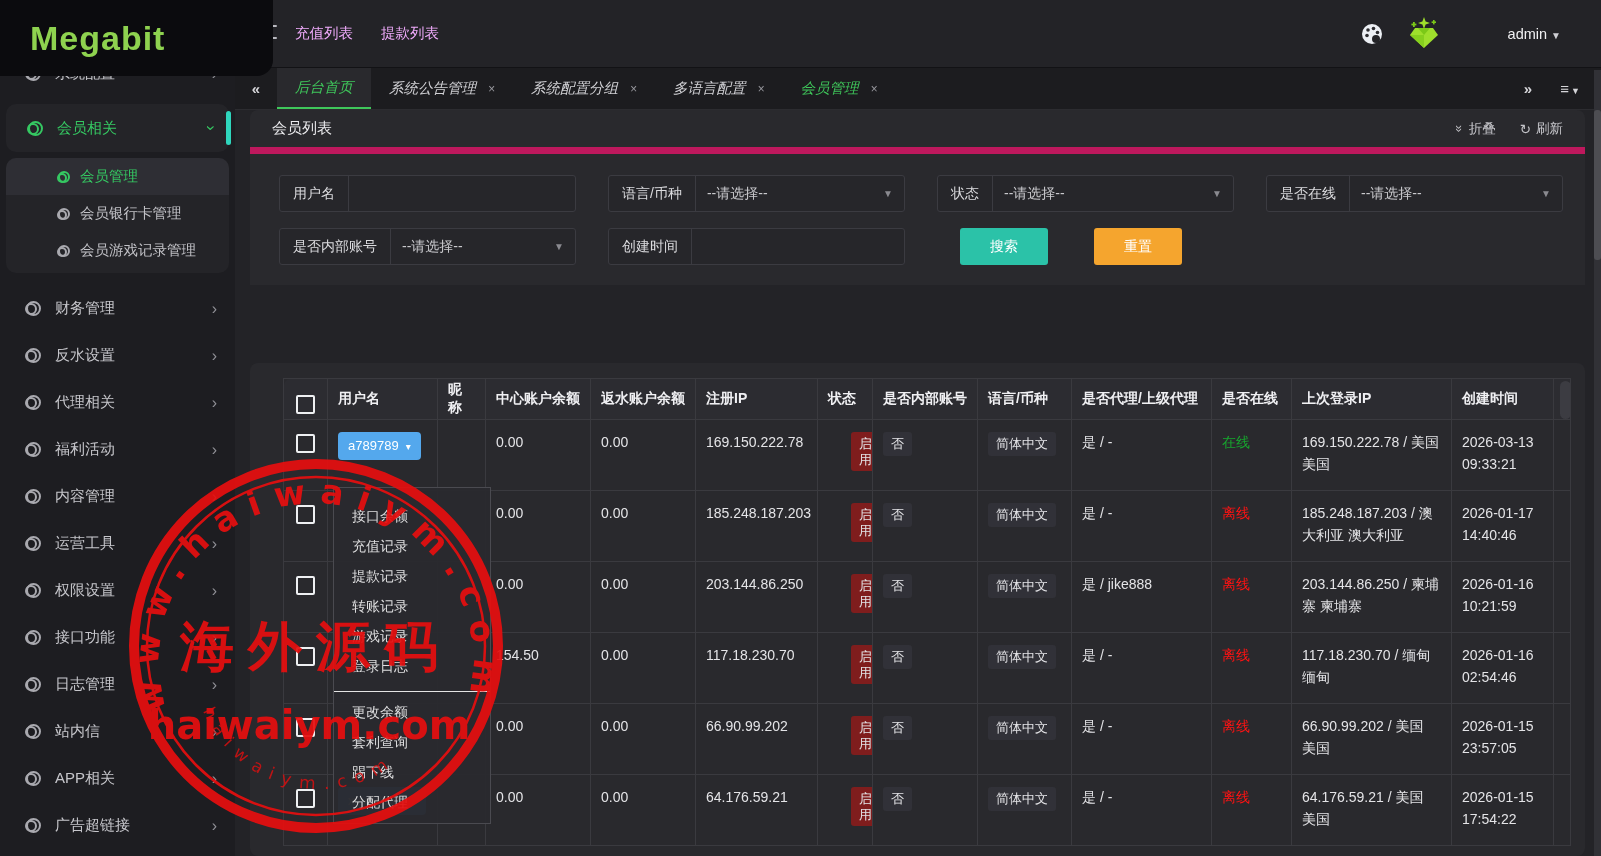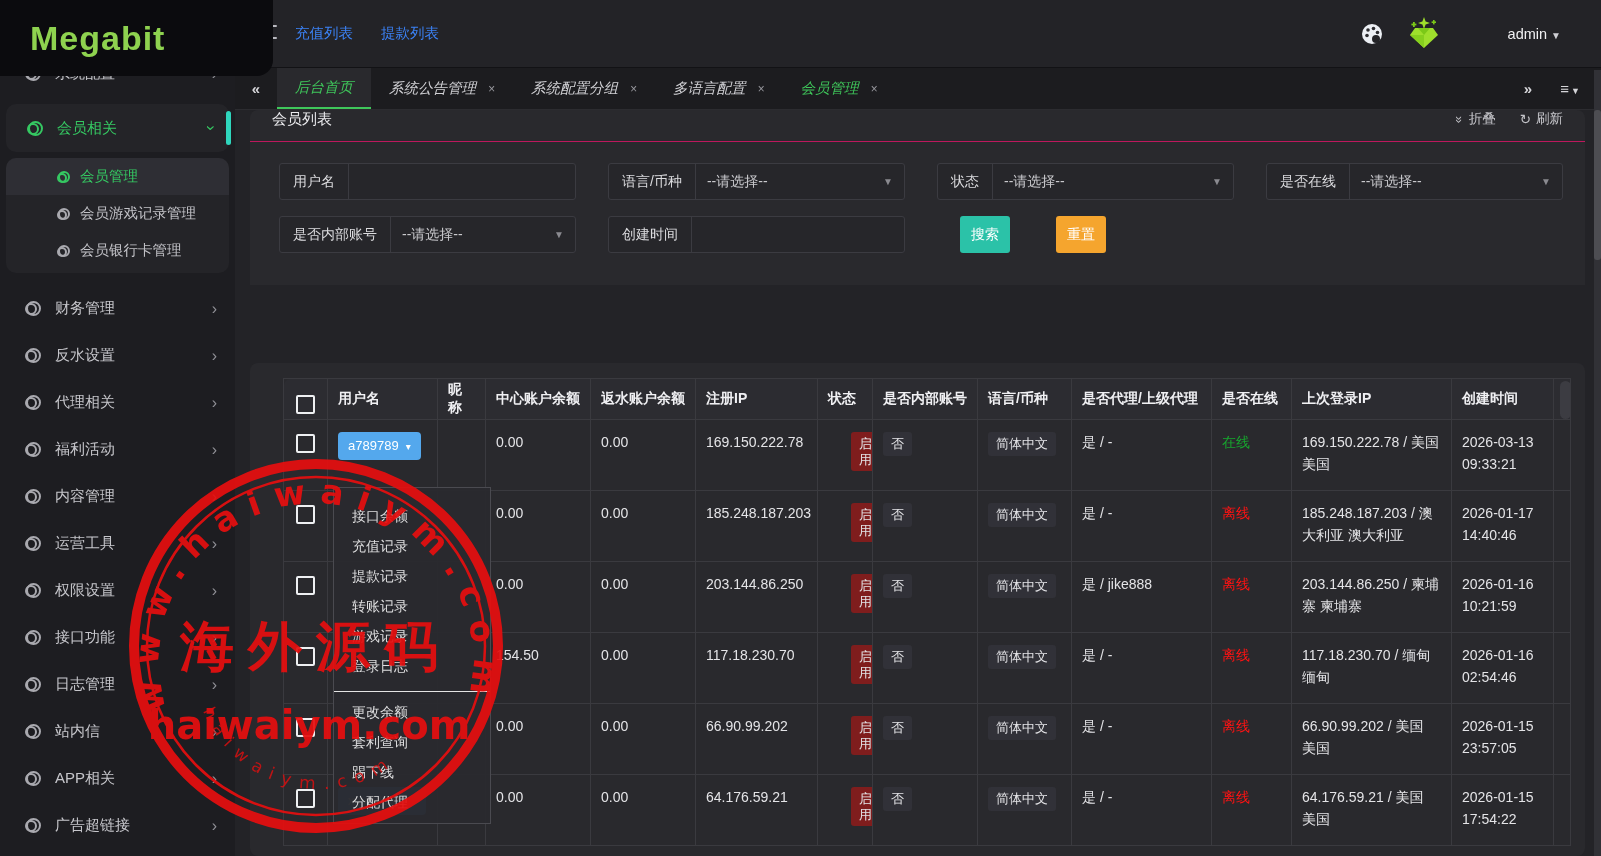--- a/index.html
+++ b/index.html
@@ -28,21 +28,21 @@
   .sub-item.active { background:#2e2e34; color:#35c862; }
   .sub-item.active .oi, .sub-item.active .oi::before { border-color:#35c862; }
 
   
   .main { position:absolute; left:235px; top:0; right:0; bottom:0; }
   .topbar { height:67px; position:relative; background:#232327; }
   .burger { position:absolute; left:22px; top:25px; width:20px; cursor:pointer; }
   .burger i { display:block; height:2px; background:#b9b9bf; margin-bottom:4px; border-radius:1px; }
   .burger i:nth-child(2){ width:15px; }
   .top-nav { position:absolute; left:60px; top:0; height:67px; display:flex; align-items:center; gap:28px; }
-  .top-link { color:#3b82f6; font-size:14.5px; cursor:pointer; }
+  .top-link { color:#f0abfc; font-size:14.5px; cursor:pointer; }
   .top-right { position:absolute; right:40px; top:0; height:67px; display:flex; align-items:center; gap:20px; }
   .palette { width:24px; height:24px; cursor:pointer; }
   .gem { width:40px; height:40px; cursor:pointer; }
   .admin { color:#f0f0f2; font-size:14.5px; cursor:pointer;margin-left:44px; }
   .admin .caret { font-size:10px; color:#cfcfd4; margin-left:4px; }
 
   
   .tabbar { height:43px; background:#1c1c1f; border-top:1px solid #121215; border-bottom:1px solid #2c2c30; display:flex; align-items:stretch; }
   .skip { width:42px; display:flex; align-items:center; justify-content:center; color:#d5d5d9; font-size:15px; font-weight:bold; cursor:pointer; }
   .tab { display:flex; align-items:center; padding:0 18px; font-size:14.5px; color:#d2d2d6; cursor:pointer; white-space:nowrap;font-style:italic; }
@@ -50,33 +50,33 @@
   .tab .x.show { display:inline-block; }
   .tab.home { background:#29292d; color:#3fc75b; border-bottom:2px solid #3fc75b; }
   .tab.current { color:#3fc75b; }
   .tab-right { margin-left:auto; display:flex; align-items:center; gap:8px; padding-right:14px; }
   .tb-btn { width:34px; text-align:center; color:#d5d5d9; font-size:15px; font-weight:bold; cursor:pointer; }
   .tb-btn .caret { font-size:9px; margin-left:2px; }
 
   
   .pagewrap { position:absolute; top:110px; left:15px; right:16px; bottom:0; }
   .card1 { background:#29292d; border-radius:8px 8px 0 0; height:175px; }
-  .card1 .head { height:32px; border-bottom:1px solid #be185d; display:flex; align-items:flex-start; padding:0 22px; }
+  .card1 .head { height:44px; border-bottom:7px solid #be185d; display:flex; align-items:center; padding:0 22px; }
   .panel-title { font-size:15px; color:#ececef; }
   .head-tools { margin-left:auto; display:flex; align-items:center; gap:24px; color:#c4c4c9; font-size:13.5px; }
   .head-tool { cursor:pointer; display:flex; align-items:center; gap:5px; }
   .rot90 { display:inline-block; transform:rotate(90deg); font-size:13px; }
   .filterbody { padding:21px 0 0 29px; }
   .frow { display:flex; gap:32px; margin-bottom:16px; }
   .fgroup { display:flex; width:297px; height:37px; border:1px solid #3b3b41; border-radius:3px; background:#26262a; align-items:stretch; }
   .flabel { padding:0 13px; border-right:1px solid #3b3b41; color:#dcdcdf; font-size:14px; display:flex; align-items:center; white-space:nowrap; }
   .fvalue { flex:1; padding:0 11px; color:#c9c9cd; display:flex; align-items:center; justify-content:space-between; font-size:14px; cursor:pointer; }
   .fvalue .caret { color:#8a8a90; font-size:10px; }
   .finput { flex:1; background:transparent; border:none; outline:none; color:#e6e6e9; padding:0 11px; font-size:14px; }
-  .btn { border:none; height:37px; border-radius:3px; color:#fff; font-size:14px; padding:0 11px; cursor:pointer; font-family:inherit; }
+  .btn { border:none; height:37px; border-radius:3px; color:#fff; font-size:14px; padding:0 30px; cursor:pointer; font-family:inherit; }
   .btn-search { background:#2bc2a8; margin-left:23px; }
   .btn-reset { background:#f5a52e; margin-left:14px; }
 
   .card2 { margin-top:78px; background:#29292d; border-radius:8px; padding:15px 15px 0 33px; position:relative; height:493px; overflow:hidden; }
   .toolbar { display:flex; gap:14px; margin-bottom:9px; }
   .btn-tb { height:32px; border:none; border-radius:3px; color:#fff; font-size:14px; padding:0 13px; cursor:pointer; font-family:inherit; }
   .btn-add { background:#2bc2a8; }
   .btn-del { background:#ef6a64; }
 
   table { border-collapse:collapse; table-layout:fixed; width:1287px; font-size:14px; color:#e4e4e7; }
@@ -127,26 +127,26 @@
       </div>
       <div class="submenu">
 
           <div class="sub-item active">
             <span class="oi"></span>
             <span>会员管理</span>
           </div>
 
           <div class="sub-item">
             <span class="oi"></span>
+            <span>会员银行卡管理</span>
+          </div>
+
+          <div class="sub-item">
+            <span class="oi"></span>
             <span>会员游戏记录管理</span>
-          </div>
-
-          <div class="sub-item">
-            <span class="oi"></span>
-            <span>会员银行卡管理</span>
           </div>
         </div>
       <div>
 
           <div class="s-item">
             <span class="oi"></span>
             <span>财务管理</span>
             <span class="chev">›</span>
           </div>
 

